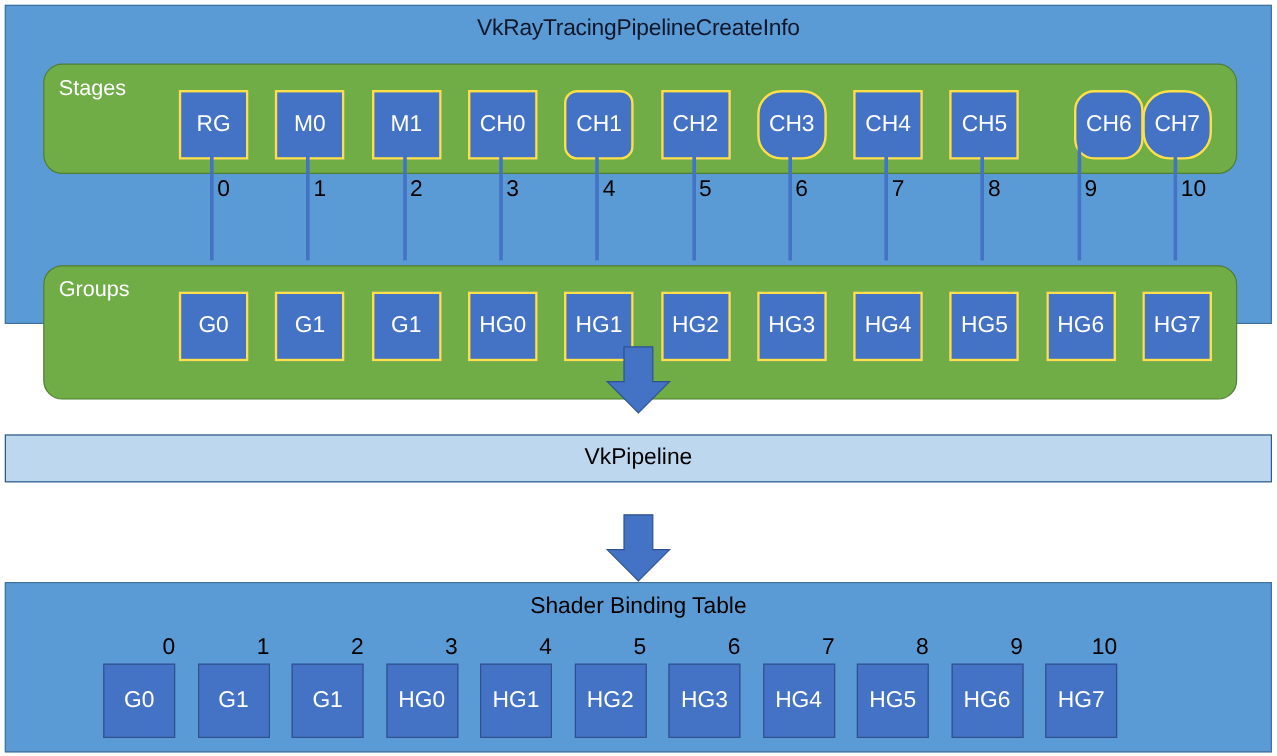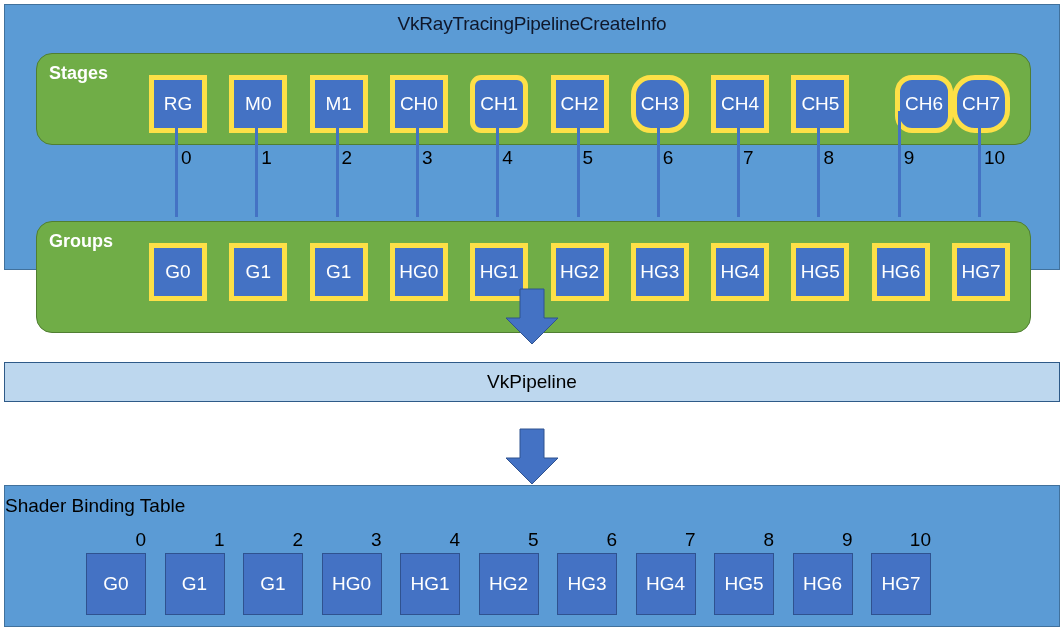--- a/index.html
+++ b/index.html
@@ -48,31 +48,30 @@
   }
   #stages-band { top: 48px;  height: 92px; }
   #groups-band { top: 180px; height: 112px; margin-top: 36px; }
 
   .band-label {
     position: absolute;
     left: 12px;
     top: 9px;
     font-size: 18px;
     color: #ffffff;
-    font-weight: bold;
   }
 
   
   .cell {
     position: absolute;
     top: 21px;
     width: 58px;
     height: 58px;
     background: #4472C4;
-    border: 5px solid #fde047;
+    border: 2px solid #fde047;
     box-sizing: border-box;
     color: #ffffff;
     font-size: 19px;
     display: flex;
     align-items: center;
     justify-content: center;
   }
 
   
   .connector {
@@ -128,21 +127,21 @@
     height: 142px;
     background: #5B9BD5;
     border: 1px solid #41719C;
     box-sizing: border-box;
   }
   #sbt-title {
     position: absolute;
     left: 0;
     top: 9px;
     width: 100%;
-    text-align: left;
+    text-align: center;
     font-size: 19px;
     color: #000000;
   }
   .sbt-cell {
     position: absolute;
     top: 67px;
     width: 60px;
     height: 62px;
     background: #4472C4;
     border: 1px solid #2F528F;

